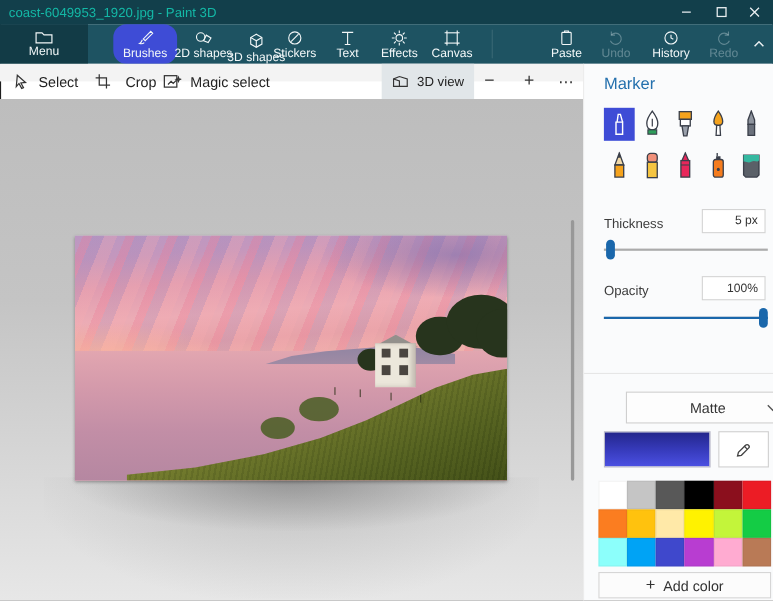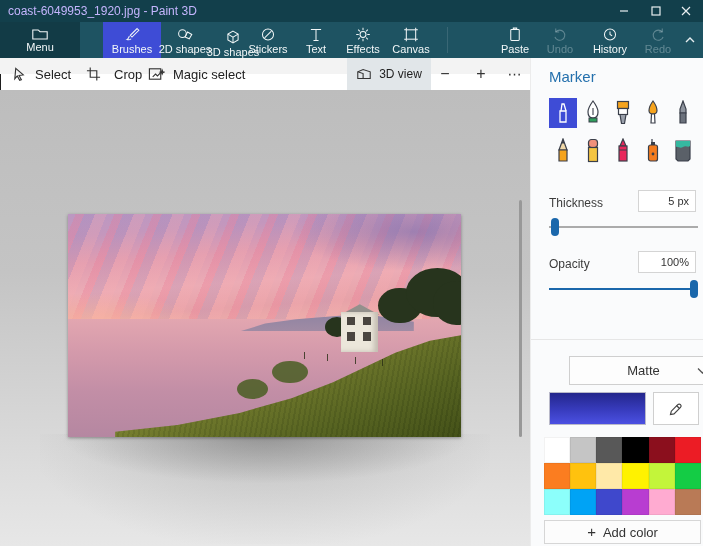--- a/index.html
+++ b/index.html
@@ -2,34 +2,34 @@
 <html><head>
 <meta charset="utf-8">
 <style>
   * { margin:0; padding:0; box-sizing:border-box; }
   html,body { width:703px; height:546px; }
   body { font-family:"Liberation Sans", sans-serif; overflow:hidden; background:#fff; }
   .window { position:relative; width:703px; height:546px; outline:1px solid #1e1e1e; outline-offset:-1px; }
 
   
   .titlebar { position:absolute; left:0; top:0; width:703px; height:22px; background:#123f4b; }
-  .title-text { position:absolute; left:8px; top:4px; font-size:12px; color:#c4b5fd; white-space:nowrap; }
+  .title-text { position:absolute; left:8px; top:4px; font-size:12px; color:#14b8a6; white-space:nowrap; }
   .win-btn { position:absolute; top:0; height:22px; width:34px; display:flex; align-items:center; justify-content:center; }
   .win-btn svg { stroke:#e8eef0; stroke-width:1.2; fill:none; }
   .btn-min { right:62px; } .btn-max { right:30px; } .btn-close { right:0; }
 
   
   .ribbon { position:absolute; left:0; top:22px; width:703px; height:36px; background:#1e5362; }
   .menu-block { position:absolute; left:0; top:0; width:80px; height:36px; background:#123b46;
     display:flex; flex-direction:column; align-items:center; justify-content:center; gap:1px; cursor:default; }
   .ribbon-item { position:absolute; top:0; height:36px; display:flex; flex-direction:column;
     align-items:center; justify-content:center; gap:1px; }
   .ribbon-item .lbl, .menu-block .lbl { font-size:11px; color:#f2f7f8; line-height:11px; white-space:nowrap; }
   .ribbon-item svg, .menu-block svg { stroke:#f2f7f8; stroke-width:1.2; fill:none; display:block; }
-  .ribbon-item.selected { background:#3e4cd6; }
+  .ribbon-item.selected { background:#3e4cd6;border-radius:12px; }
   .ribbon-item.disabled .lbl { color:rgba(235,245,248,0.32); }
   .ribbon-item.disabled svg { stroke:rgba(235,245,248,0.32); }
   .ribbon-sep { position:absolute; top:5px; height:26px; width:1px; background:rgba(255,255,255,0.12); }
   .ribbon-chevron { position:absolute; right:3px; top:8px; width:20px; height:20px;
     display:flex; align-items:center; justify-content:center; }
   .ribbon-chevron svg { stroke:#e8eef0; stroke-width:1.4; fill:none; }
 
   
   .toolbar { position:absolute; left:0; top:58px; width:530px; height:16px; background:#f3f3f3; }
   .tool { position:absolute; top:0; height:32px; display:flex; align-items:center; gap:8px; }

